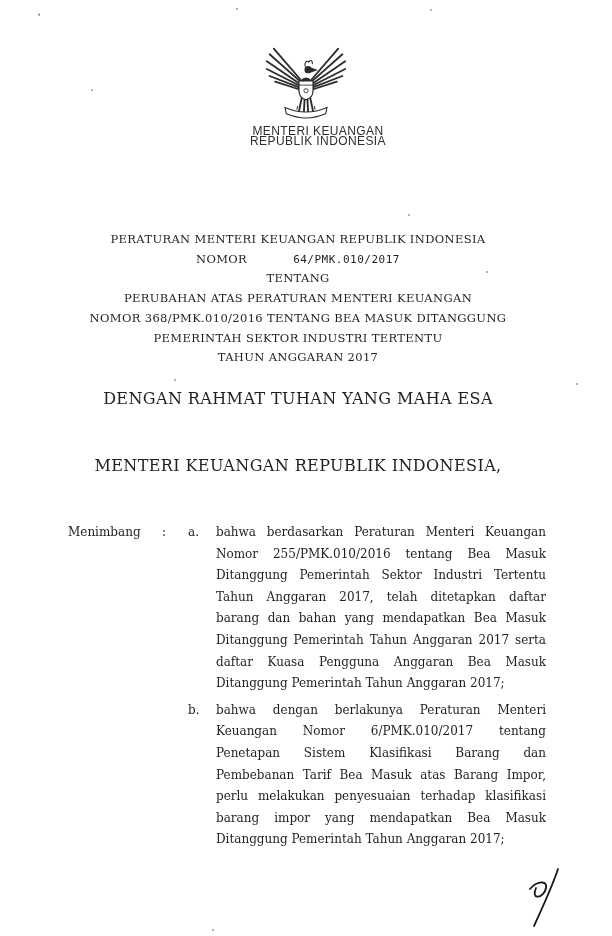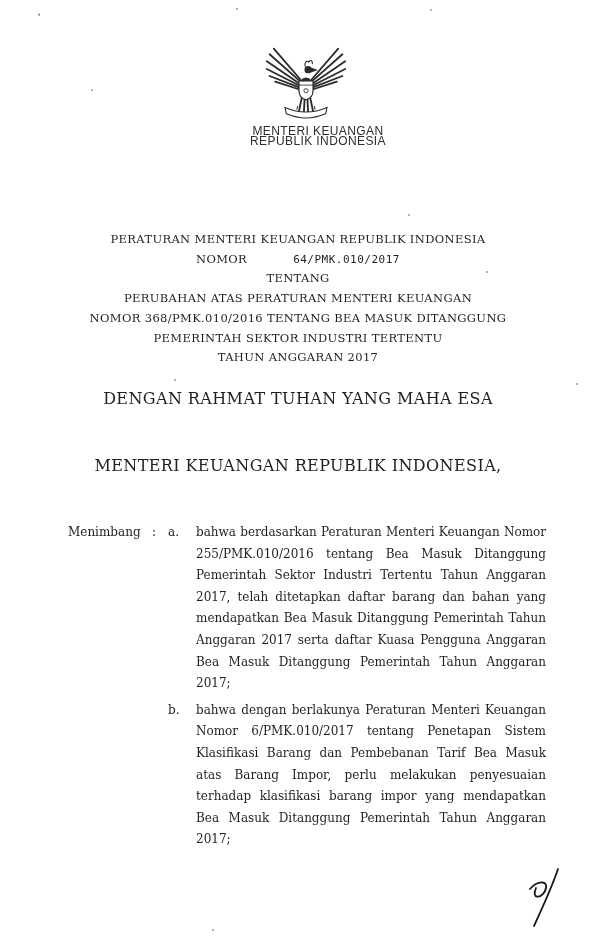--- a/index.html
+++ b/index.html
@@ -36,21 +36,21 @@
     font-size:16px; letter-spacing:0.4px;
   }
   .invocation { top:389px; }
   .authority  { top:456px; }
 
   
   .considerations {
     position:absolute; top:522px; left:68px; right:66px;
     font-size:12px; line-height:21.6px;
   }
-  .cons-row { display:flex; align-items:flex-start; }
+  .cons-row { display:flex; align-items:flex-start;gap:10px; }
   .cons-label { flex:0 0 84px; }
   .cons-colon { flex:0 0 16px; }
   .cons-items { flex:1 1 auto; }
   .cons-item { display:flex; align-items:flex-start; }
   .cons-item + .cons-item { margin-top:5px; }
   .cons-letter { flex:0 0 28px; }
   .cons-text { flex:1 1 auto; text-align:justify; text-justify:inter-word; }
 
   
   .paraf { position:absolute; left:520px; top:866px; }

